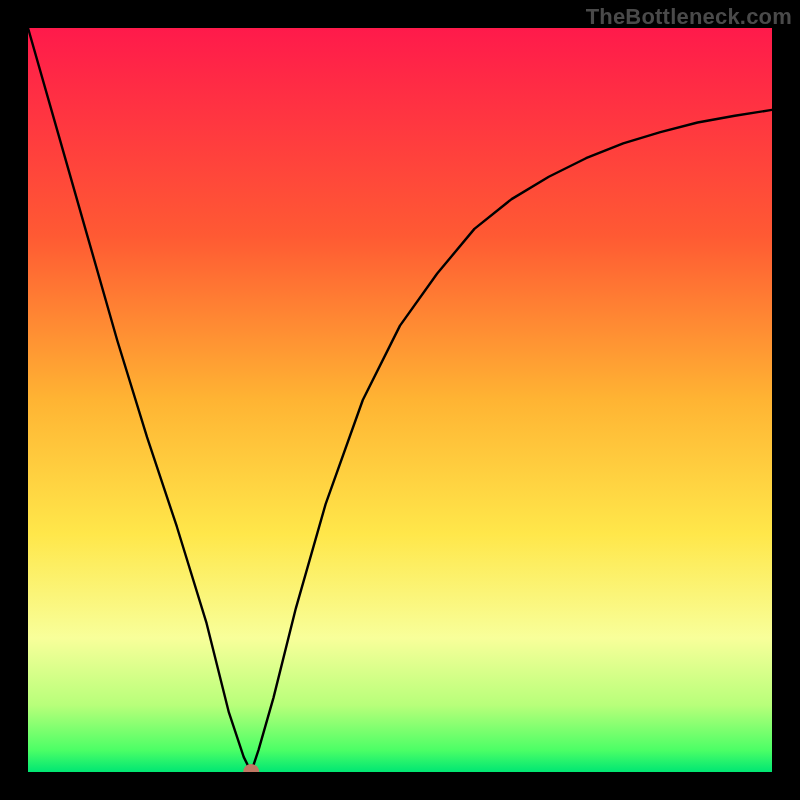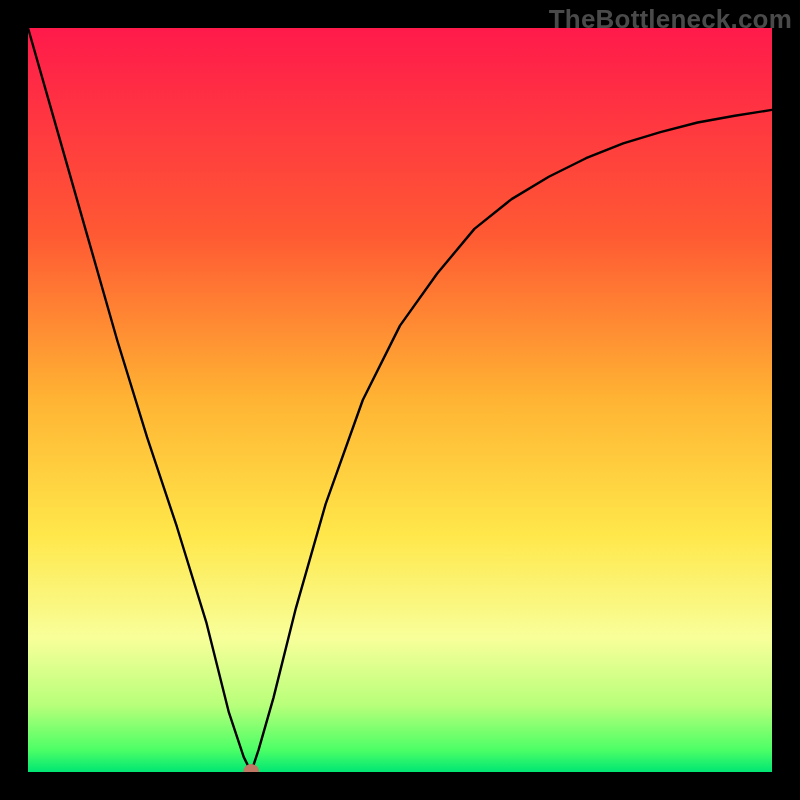--- a/index.html
+++ b/index.html
@@ -27,21 +27,21 @@
   }
   .plot-bg {
     position: absolute;
     left: 0; top: 0; right: 0; bottom: 0;
   }
   .watermark {
     position: absolute;
     top: 4px;
     right: 8px;
     color: #4a4a4a;
-    font-size: 26px;
+    font-size: 22px;
     font-weight: 600;
     letter-spacing: 0.2px;
     pointer-events: none;
     user-select: none;
   }
   svg { display: block; }
 </style>
 </head>
 <body>
 

